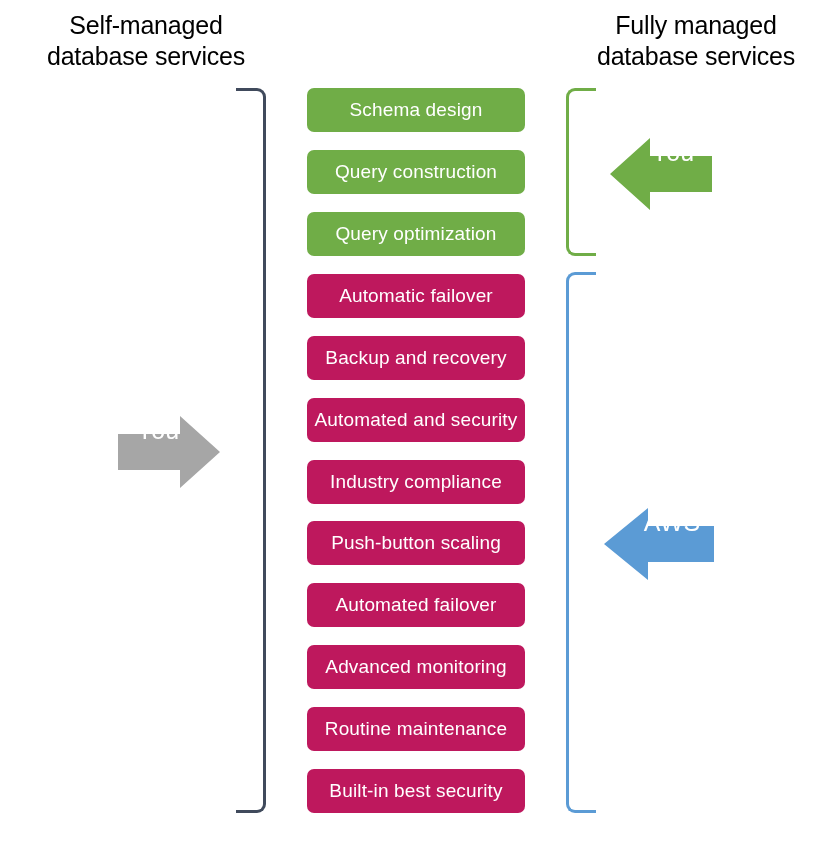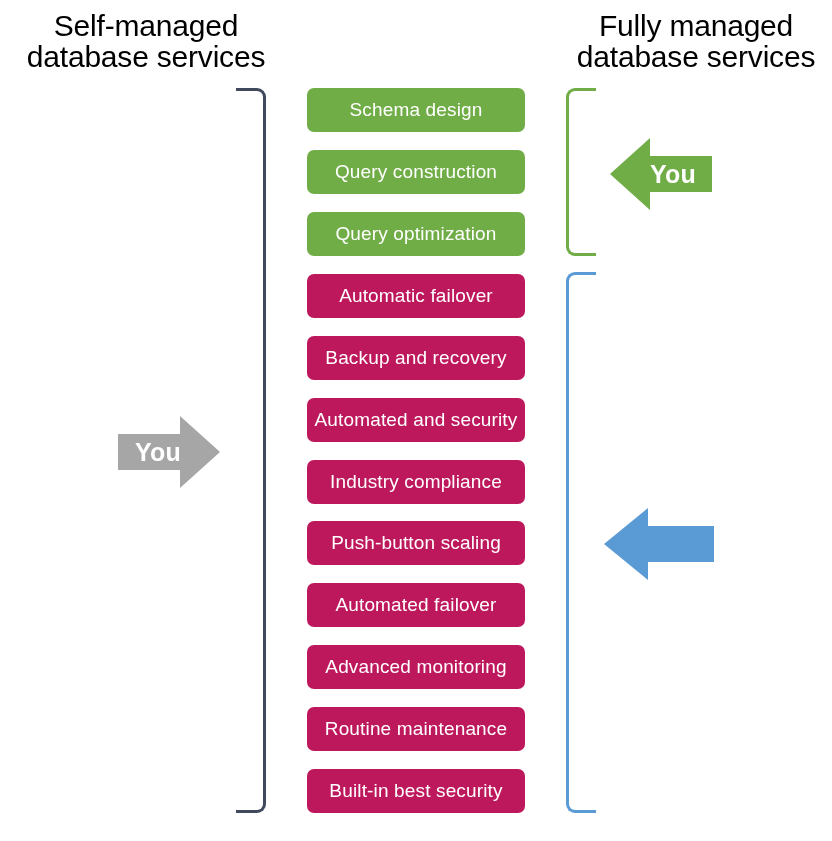--- a/index.html
+++ b/index.html
@@ -14,21 +14,21 @@
     overflow: hidden;
     font-family: "Liberation Sans", sans-serif;
     -webkit-font-smoothing: antialiased;
   }
 
   
   .heading {
     position: absolute;
     text-align: center;
     font-family: "Liberation Sans", sans-serif;
-    font-size: 30px;
+    font-size: 25px;
     line-height: 31px;
     color: #000000;
     white-space: pre-line;
     letter-spacing: -0.2px;
   }
   #heading-left  { left: 6px;  top: 10px; width: 280px; }
   #heading-right { left: 565px; top: 10px; width: 262px; }
 
   
   .box {
@@ -89,23 +89,21 @@
     border-left: 3px solid #5B9BD5;
     border-bottom: 3px solid #5B9BD5;
     border-top-left-radius: 9px;
     border-bottom-left-radius: 9px;
   }
 
   
   .arrow {
     position: absolute;
     display: flex;
-    align-items: center;
     user-select: none;
-    font-weight: bold;
   }
   .arrow svg { display: block; position: absolute; left: 0; top: 0; }
   .arrow .arrow-label {
     position: relative;
     z-index: 2;
     color: #ffffff;
     font-family: "Liberation Sans", sans-serif;
     font-size: 25px;
     line-height: 28px;
     letter-spacing: 0.2px;
@@ -188,13 +186,14 @@
   <svg width="102" height="72" viewBox="0 0 102 72">
     <polygon points="102,18 40,18 40,0 0,36 40,72 40,54 102,54" fill="#70AD47"></polygon>
   </svg>
   <span class="arrow-label">You</span>
 </div>
 
 <div class="arrow" id="arrow-aws-right">
   <svg width="110" height="72" viewBox="0 0 110 72">
     <polygon points="110,18 44,18 44,0 0,36 44,72 44,54 110,54" fill="#5B9BD5"></polygon>
   </svg>
+  <span class="arrow-label">AWS</span>
 </div>
 
 </body></html>

